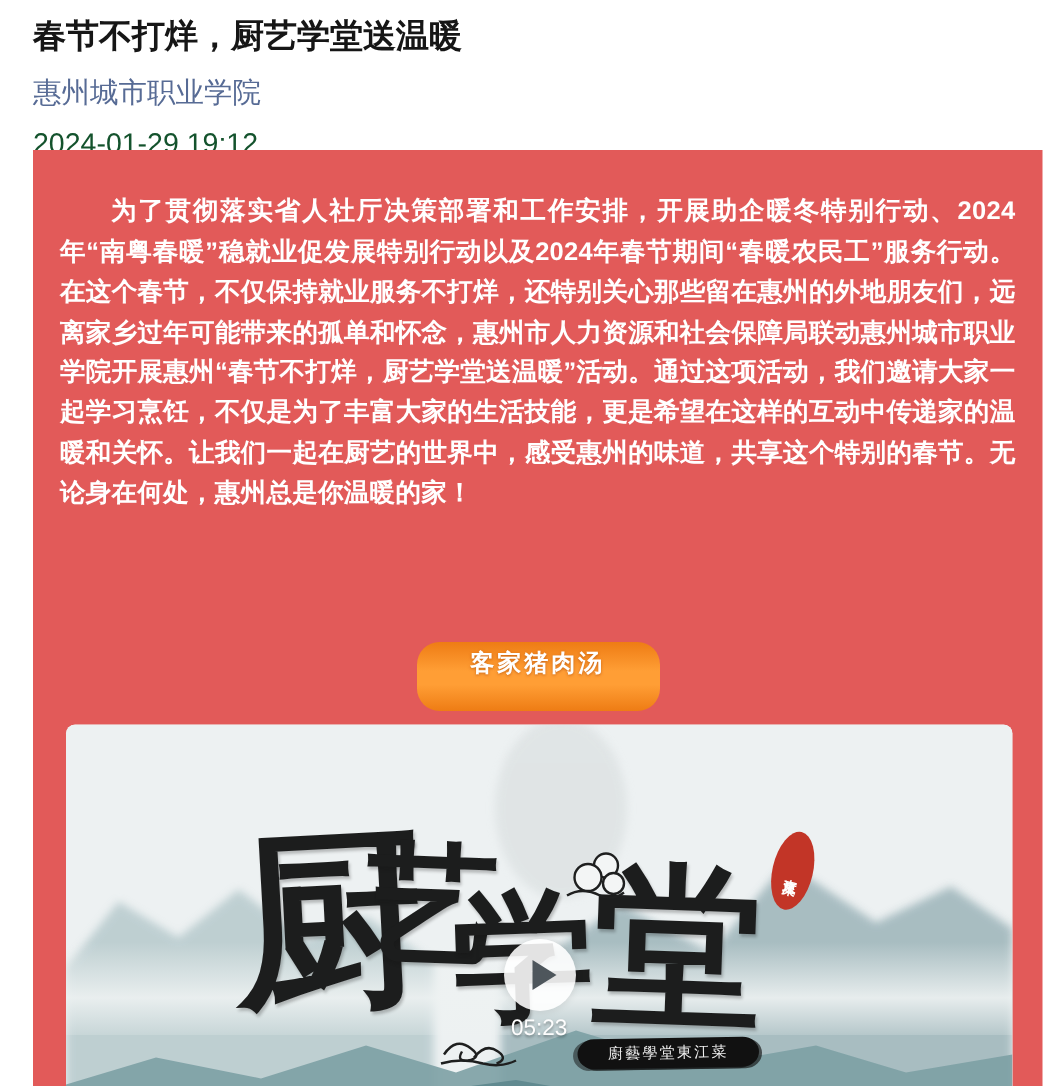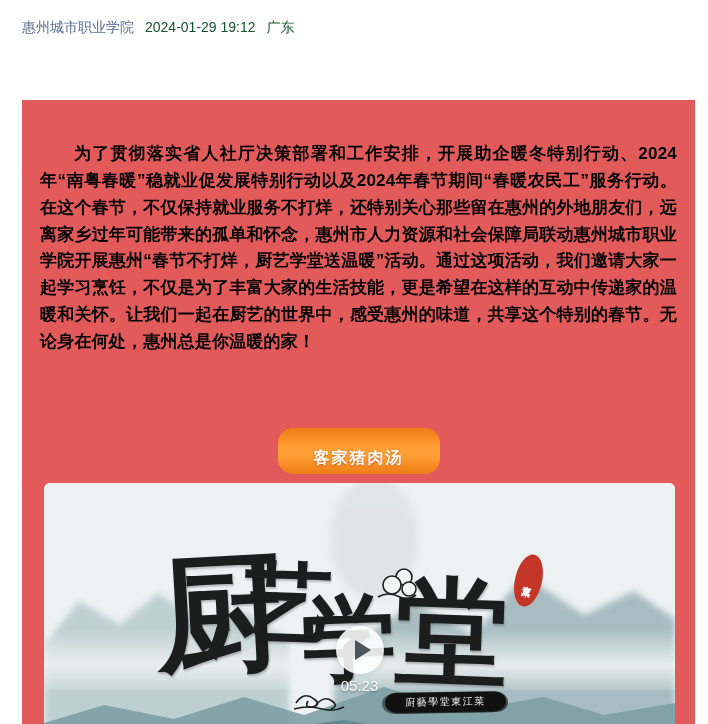--- a/index.html
+++ b/index.html
@@ -5,39 +5,39 @@
   * { box-sizing: border-box; }
   html,body { margin:0; padding:0; }
   body {
     width:708px; height:724px; overflow:hidden; position:relative;
     background:#ffffff;
     font-family:"Liberation Sans","DejaVu Sans",sans-serif;
   }
   
   .header { position:absolute; left:22px; top:9px; width:664px; }
   .title { margin:0; font-size:22px; line-height:30px; font-weight:700; color:#161616; }
-  .meta { margin-top:10px; font-size:14px; display:flex; align-items:baseline; gap:11px; }
+  .meta { margin-top:10px; font-size:19px; display:flex; align-items:baseline; gap:11px;flex-direction:column; }
   .account { color:#576b95; text-decoration:none; cursor:pointer; }
   .meta .dim { color:#14532d; }
 
   
   .card {
     position:absolute; left:22px; top:100px; width:673px; height:640px;
     background:#e25a59;
   }
   .card p.body-text {
-    margin:0; padding:41px 18px 0 18px;
-    color:#000000; font-size:17px; line-height:1.58;
+    margin:0; padding:28px 18px 0 18px;
+    color:#ffffff; font-size:17px; line-height:1.58;
     text-align:justify; text-indent:2em;
     font-weight:700; letter-spacing:.2px;
   }
   
   .pill-row { position:absolute; left:0; top:328px; width:100%; display:flex; justify-content:center; }
   .pill {
-    height:46px; line-height:29px; padding:15px 36px; border-radius:15px;
+    height:46px; line-height:29px; padding:0 36px; border-radius:15px;
     background:linear-gradient(180deg,#ee7c14 0%,#ff9e35 42%,#ff9e35 62%,#ee7c14 100%);
     color:#fff; font-size:16px; font-weight:700; letter-spacing:2px;
     text-shadow:0 1px 2px rgba(160,60,0,.55);
   }
 
   
   .video {
     position:absolute; left:22px; top:383px; width:631px; height:262px;
     border-radius:6px; overflow:hidden; background:#edf1f2; cursor:pointer;
   }
@@ -75,20 +75,21 @@
     background:#111; border-radius:11px/10px; transform:rotate(-1deg);
     display:flex; align-items:center; justify-content:center;
     box-shadow:2px 1px 0 rgba(17,17,17,.65), -3px 1px 0 rgba(17,17,17,.5);
   }
   .banner span { color:#efefef; font-size:10px; letter-spacing:1.5px; font-family:"DejaVu Serif","Liberation Serif",serif; }
 </style>
 </head>
 <body>
 
 <div class="header">
+  <h1 class="title">春节不打烊，厨艺学堂送温暖</h1>
   <div class="meta">
     <a class="account">惠州城市职业学院</a>
     <span class="dim">2024-01-29 19:12</span>
     <span class="dim">广东</span>
   </div>
 </div>
 
 <div class="card">
   <p class="body-text">为了贯彻落实省人社厅决策部署和工作安排，开展助企暖冬特别行动、2024年“南粤春暖”稳就业促发展特别行动以及2024年春节期间“春暖农民工”服务行动。在这个春节，不仅保持就业服务不打烊，还特别关心那些留在惠州的外地朋友们，远离家乡过年可能带来的孤单和怀念，惠州市人力资源和社会保障局联动惠州城市职业学院开展惠州“春节不打烊，厨艺学堂送温暖”活动。通过这项活动，我们邀请大家一起学习烹饪，不仅是为了丰富大家的生活技能，更是希望在这样的互动中传递家的温暖和关怀。让我们一起在厨艺的世界中，感受惠州的味道，共享这个特别的春节。无论身在何处，惠州总是你温暖的家！</p>
 

